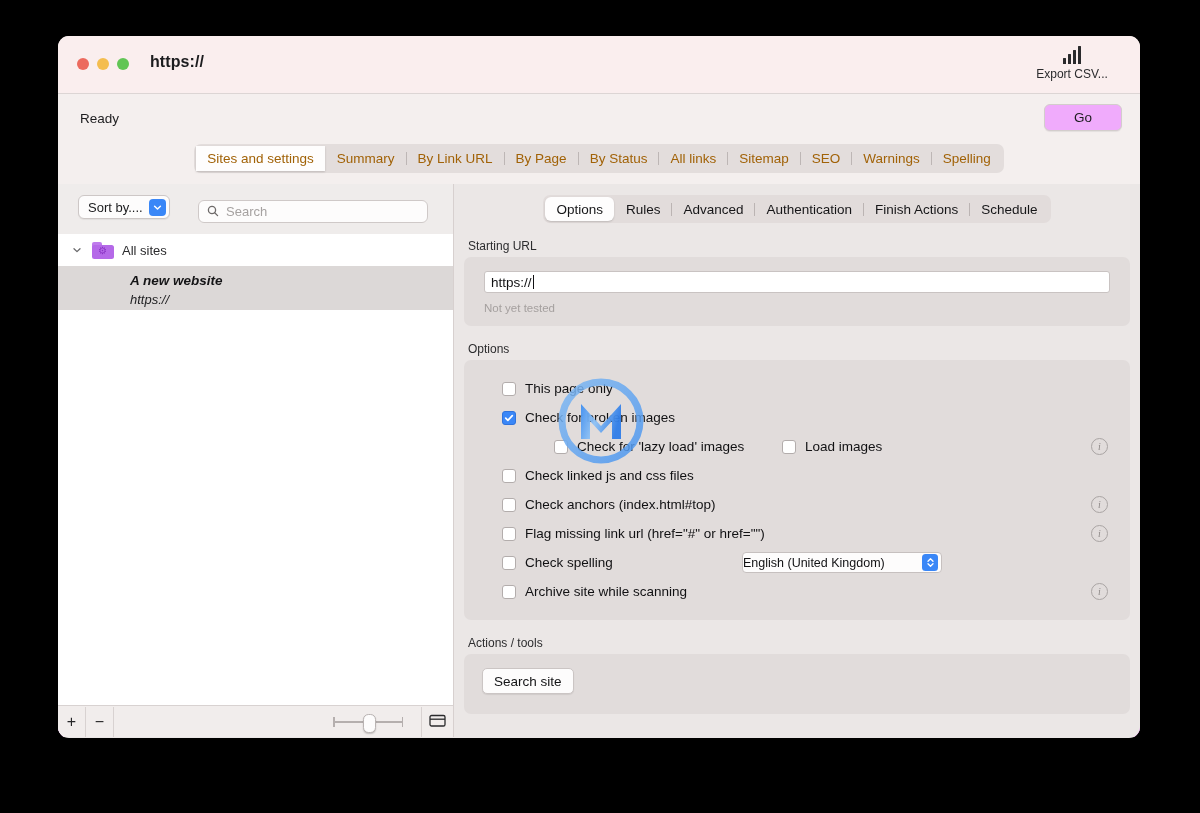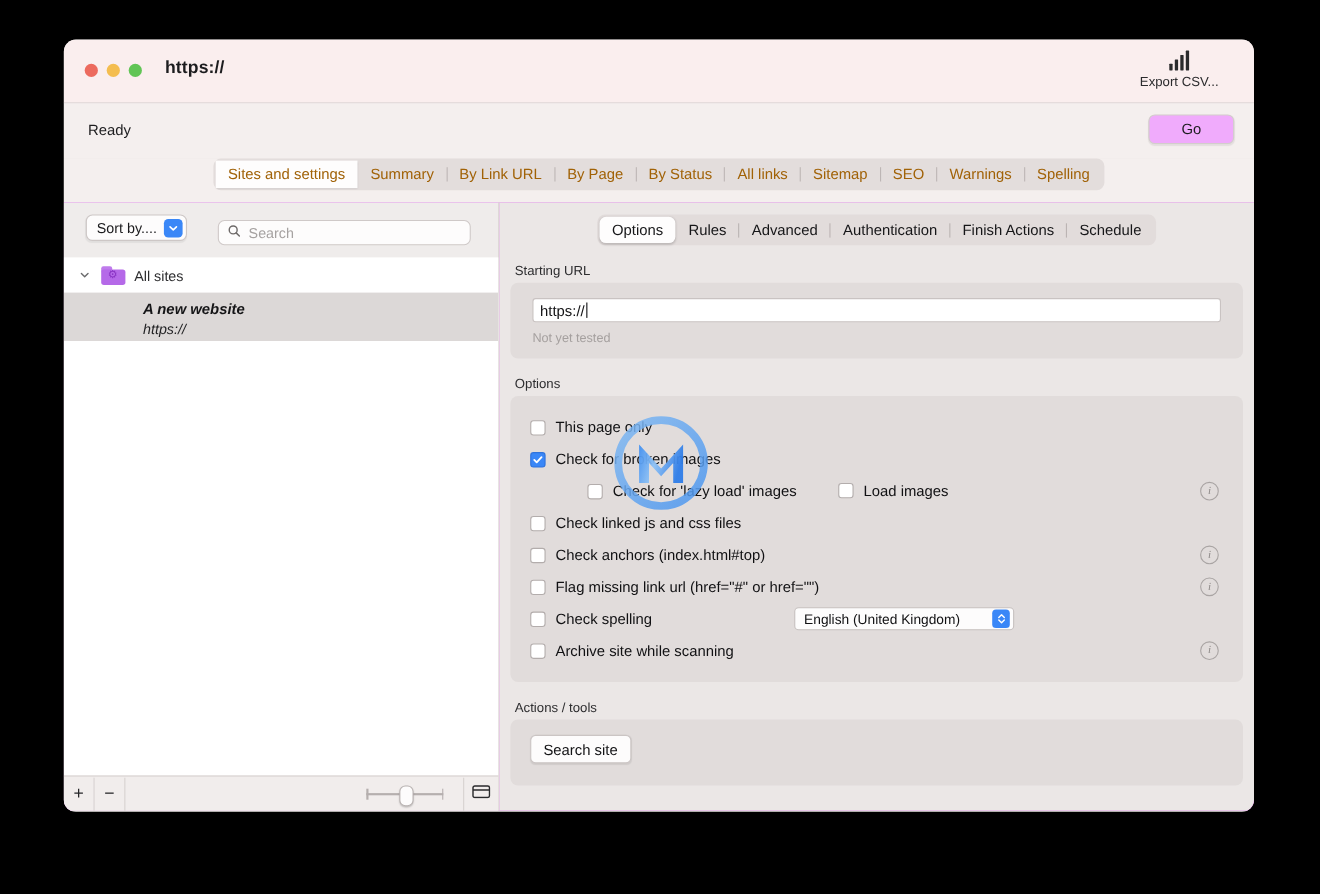--- a/index.html
+++ b/index.html
@@ -474,20 +474,21 @@
     color: #a5a09f;
     margin-top: 9px;
   }
 
   .opts-box { padding: 14px 18px 14px 18px; }
   .opt-row {
     position: relative;
     display: flex;
     align-items: center;
     height: 29px;
+    margin-left: 20px;
   }
   .opt-row.sub { padding-left: 52px; }
 
   .cbox {
     width: 14px;
     height: 14px;
     border-radius: 3px;
     background: #ffffff;
     border: 1px solid #b3adac;
     box-sizing: border-box;
@@ -520,32 +521,32 @@
     font-family: "Liberation Serif", serif;
     display: flex;
     align-items: center;
     justify-content: center;
     cursor: default;
   }
   .load-images-group {
     position: absolute;
     left: 280px;
     display: flex;
+    align-items: center;
   }
   .lang-select {
     position: absolute;
     left: 240px;
     width: 200px;
     height: 21px;
     background: #fdfcfc;
     border: 1px solid #c6c0bf;
     border-radius: 4px;
     display: flex;
     align-items: center;
-    padding-left: 8px;
     padding-right: 3px;
     box-sizing: border-box;
     cursor: default;
   }
   .lang-text {
     font-size: 12.5px;
     color: #111113;
     flex: 1;
   }
   .stepper {

